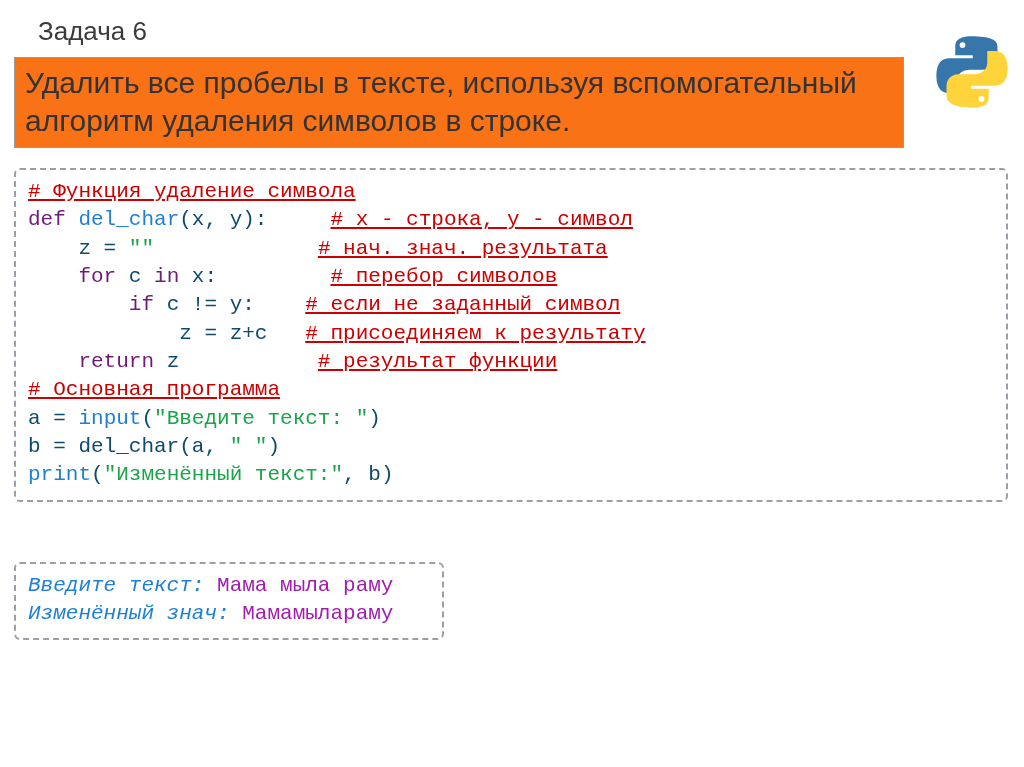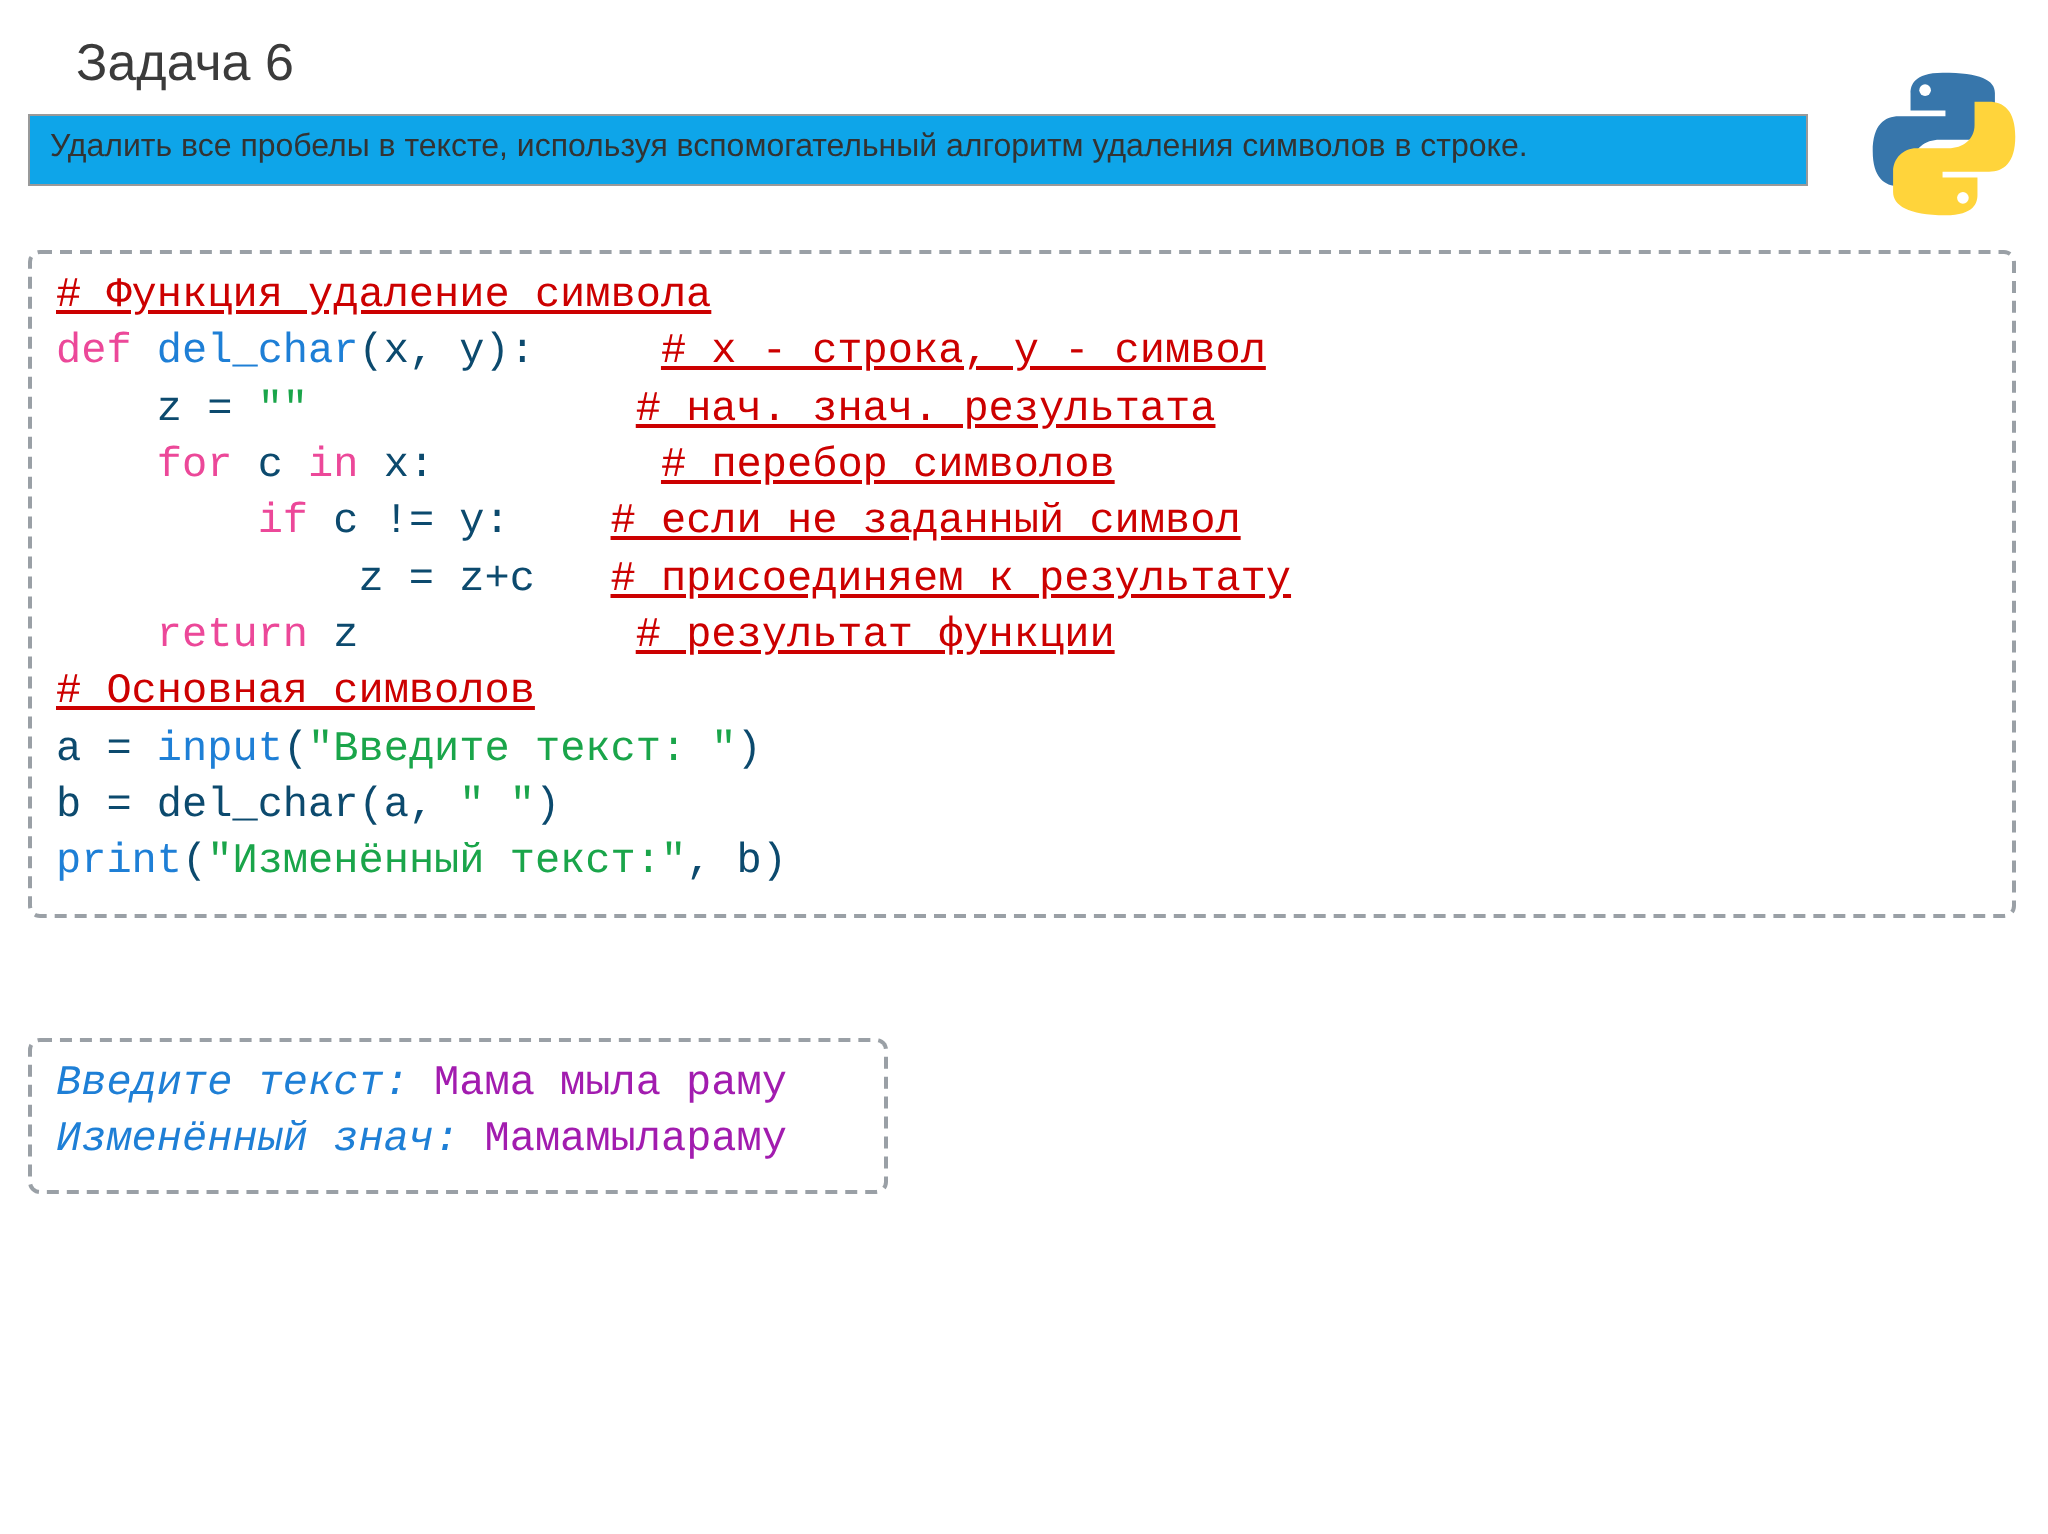--- a/index.html
+++ b/index.html
@@ -17,24 +17,24 @@
     gap: 12px;
   }
   .title-area { flex: 1; }
   .title {
     font-size: 26px;
     color: #3b3b3b;
     padding: 4px 0 10px 24px;
     font-weight: normal;
   }
   .task-desc {
-    background: #0ea5e9;
+    background: #f97316;
     border: 1px solid #999;
     padding: 6px 10px 8px 10px;
-    font-size: 16px;
+    font-size: 30px;
     color: #333;
     line-height: 1.25;
     width: 890px;
     margin-bottom: 12px;
   }
   .logo {
     width: 80px;
     margin-left: 12px;
     margin-top: 20px;
   }
@@ -50,21 +50,21 @@
     color: #333;
     background: #fff;
   }
   .code-box { width: 994px; }
   .output-box {
     margin-top: 60px;
     width: 430px;
     white-space: normal;
   }
   .tok-comment { color: #cc0000; text-decoration: underline; }
-  .tok-keyword { color: #ec4899; }
+  .tok-keyword { color: #701a75; }
   .tok-func    { color: #1e7fd6; }
   .tok-string  { color: #1aa54a; }
   .tok-plain   { color: #0c4a6e; }
   .out-prompt  { color: #1e7fd6; font-style: italic; }
   .out-text    { color: #a21caf; }
 </style>
 </head>
 <body>
 
 <div class="header-row">
@@ -82,21 +82,21 @@
   </div>
 </div>
 
 <div class="code-box"><span class="tok-comment"># Функция удаление символа</span>
 <span class="tok-keyword">def</span><span class="tok-func"> del_char</span><span class="tok-plain">(x, y):     </span><span class="tok-comment"># х - строка, y - символ</span>
 <span class="tok-plain">    z = </span><span class="tok-string">""</span><span class="tok-plain">             </span><span class="tok-comment"># нач. знач. результата</span>
 <span class="tok-keyword">    for</span><span class="tok-plain"> c </span><span class="tok-keyword">in</span><span class="tok-plain"> x:         </span><span class="tok-comment"># перебор символов</span>
 <span class="tok-keyword">        if</span><span class="tok-plain"> c != y:    </span><span class="tok-comment"># если не заданный символ</span>
 <span class="tok-plain">            z = z+c   </span><span class="tok-comment"># присоединяем к результату</span>
 <span class="tok-keyword">    return</span><span class="tok-plain"> z           </span><span class="tok-comment"># результат функции</span>
-<span class="tok-comment"># Основная символов</span>
+<span class="tok-comment"># Основная программа</span>
 <span class="tok-plain">a = </span><span class="tok-func">input</span><span class="tok-plain">(</span><span class="tok-string">"Введите текст: "</span><span class="tok-plain">)</span>
 <span class="tok-plain">b = del_char(a, </span><span class="tok-string">" "</span><span class="tok-plain">)</span>
 <span class="tok-func">print</span><span class="tok-plain">(</span><span class="tok-string">"Изменённый текст:"</span><span class="tok-plain">, b)</span></div>
 
 <div class="output-box">
   <div><span class="out-prompt">Введите текст: </span><span class="out-text">Мама мыла раму</span></div>
   <div><span class="out-prompt">Изменённый знач: </span><span class="out-text">Мамамылараму</span></div>
 </div>
 
 </body></html>

